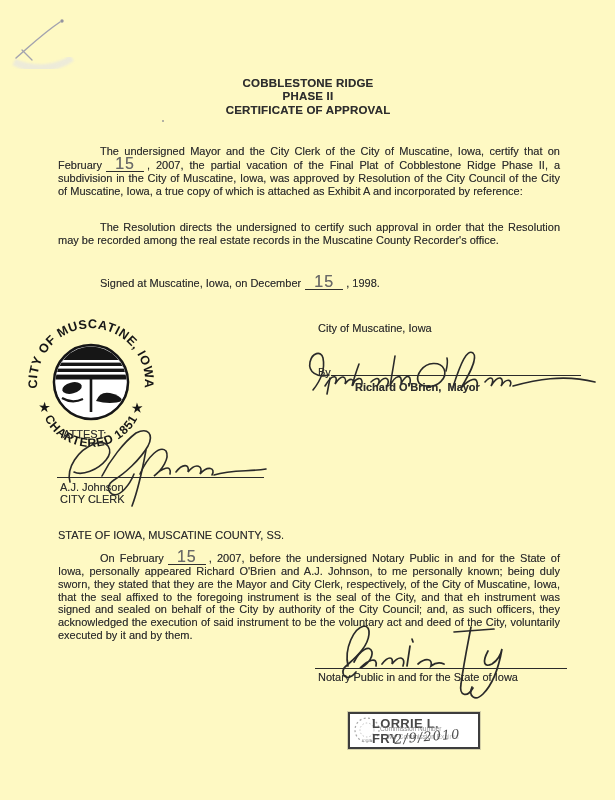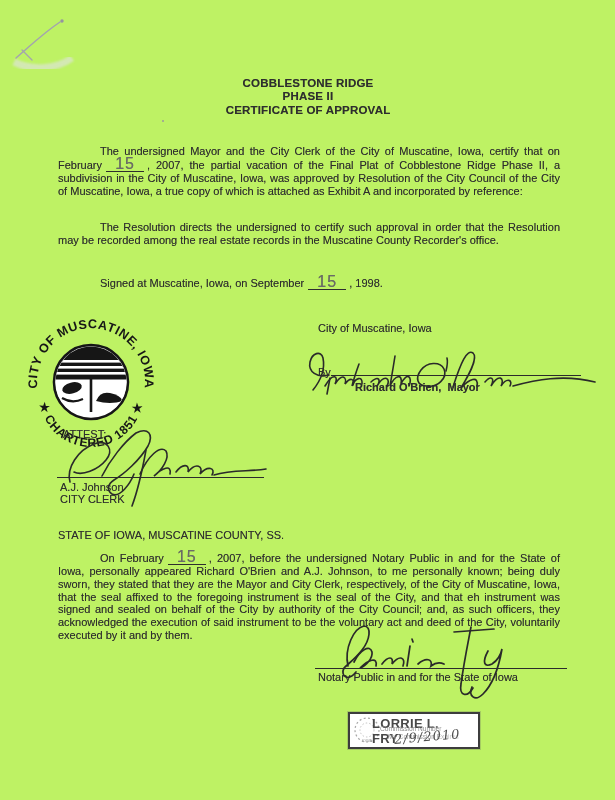--- a/index.html
+++ b/index.html
@@ -1,17 +1,17 @@
 <!DOCTYPE html>
 <html><head>
 <meta charset="utf-8">
 <style>
   html,body{margin:0;padding:0;background:#ffffff;}
   .page{
-    position:relative;width:615px;height:800px;background:#bef264;overflow:hidden;
+    position:relative;width:615px;height:800px;background:#fef9c3;overflow:hidden;
     font-family:"Liberation Sans",sans-serif;color:#2e2e2e;
   }
   .abs{position:absolute;}
   .doc-text{text-shadow:0 0 .4px rgba(45,45,45,.5);}
   
   .title-block{left:58px;top:77px;width:500px;text-align:center;font-weight:bold;
     font-size:11.5px;line-height:13.4px;letter-spacing:.2px;}
   
   .body-par{width:502px;font-size:11px;line-height:12.8px;text-align:justify;margin:0;}
   .indent{text-indent:42px;}
@@ -62,21 +62,21 @@
   <div class="abs title-block doc-text">
     <div>COBBLESTONE RIDGE</div>
     <div>PHASE II</div>
     <div>CERTIFICATE OF APPROVAL</div>
   </div>
 
   <p class="abs body-par indent doc-text" style="left:58px;top:145px"><span>The undersigned Mayor and the City Clerk of the City of Muscatine, Iowa, certify that on February</span><span class="blank"><span class="fill">15</span></span><span>, 2007, the partial vacation of the Final Plat of Cobblestone Ridge Phase II, a subdivision in the City of Muscatine, Iowa, was approved by Resolution of the City Council of the City of Muscatine, Iowa, a true copy of which is attached as Exhibit A and incorporated by reference:</span></p>
 
   <p class="abs body-par indent doc-text" style="left:58px;top:221px">The Resolution directs the undersigned to certify such approval in order that the Resolution may be recorded among the real estate records in the Muscatine County Recorder's office.</p>
 
-  <p class="abs body-par indent doc-text" style="left:58px;top:276px;text-align:left"><span>Signed at Muscatine, Iowa, on September</span><span class="blank"><span class="fill">15</span></span><span>, 1998.</span></p>
+  <p class="abs body-par indent doc-text" style="left:58px;top:276px;text-align:left"><span>Signed at Muscatine, Iowa, on December</span><span class="blank"><span class="fill">15</span></span><span>, 1998.</span></p>
 
   <svg class="abs" style="left:25px;top:316px" width="132" height="132" viewBox="0 0 132 132" aria-hidden="true">
     <defs>
       <path id="sealTop" d="M 15,84 A 54,54 0 1 1 117,84"></path>
       <path id="sealBot" d="M 14,79 A 52,52 0 0 0 118,79"></path>
       <clipPath id="sealClip">
           <circle cx="66" cy="66" r="35.5"></circle>
         </clipPath>
     </defs>
     <text font-family="Liberation Sans, sans-serif" font-size="12.6" font-weight="bold" fill="#161616" letter-spacing="0.6">

